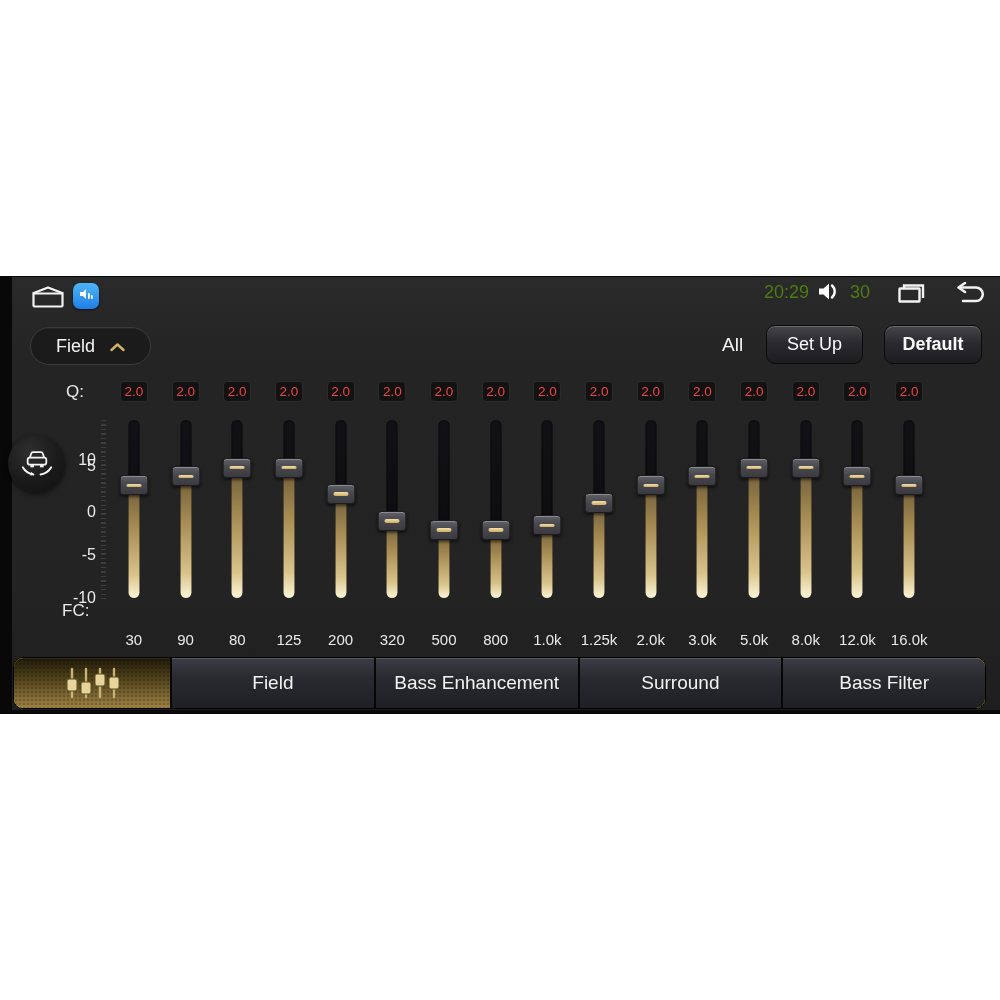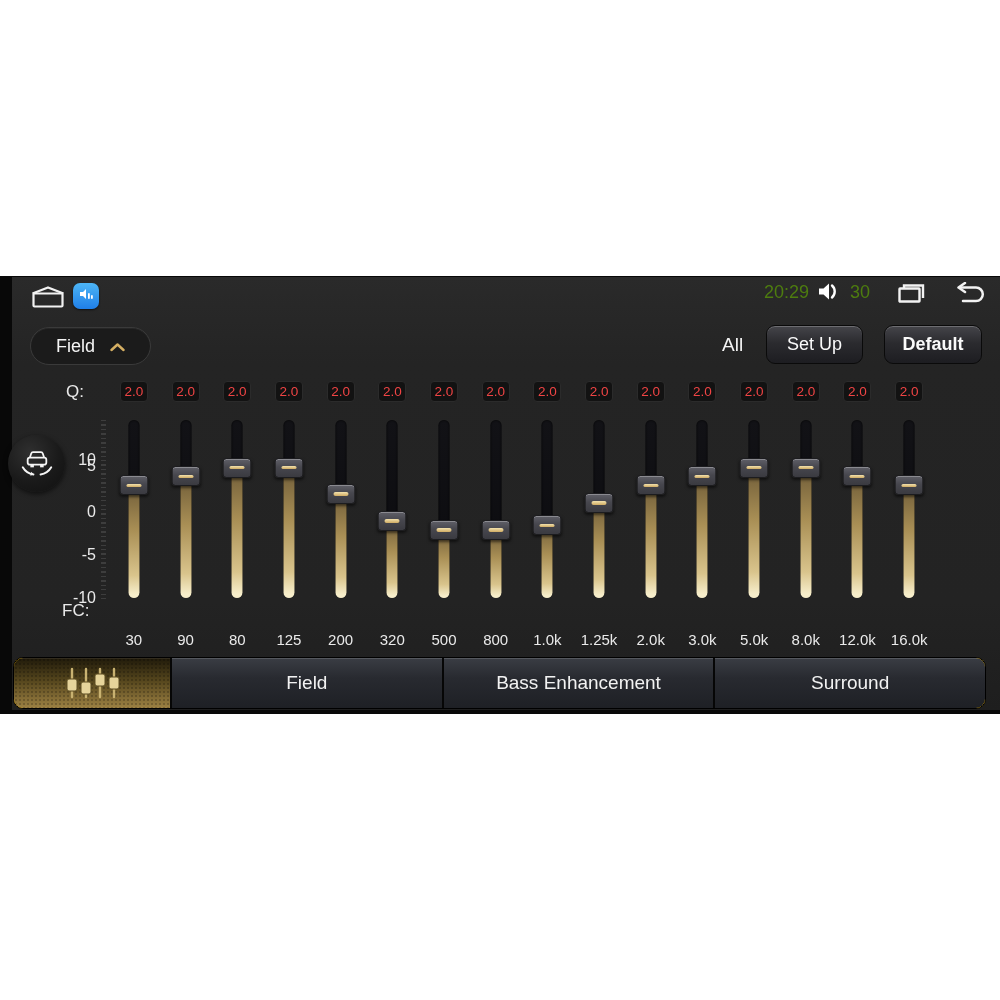--- a/index.html
+++ b/index.html
@@ -424,15 +424,18 @@
 </div>
         <div class="tab">
           <span>Field</span>
         </div>
         <div class="tab">
           <span>Bass Enhancement</span>
         </div>
         <div class="tab">
           <span>Surround</span>
         </div>
+        <div class="tab">
+          <span>Bass Filter</span>
+        </div>
       </div>
   </div>
 </div>
 
 </body></html>

